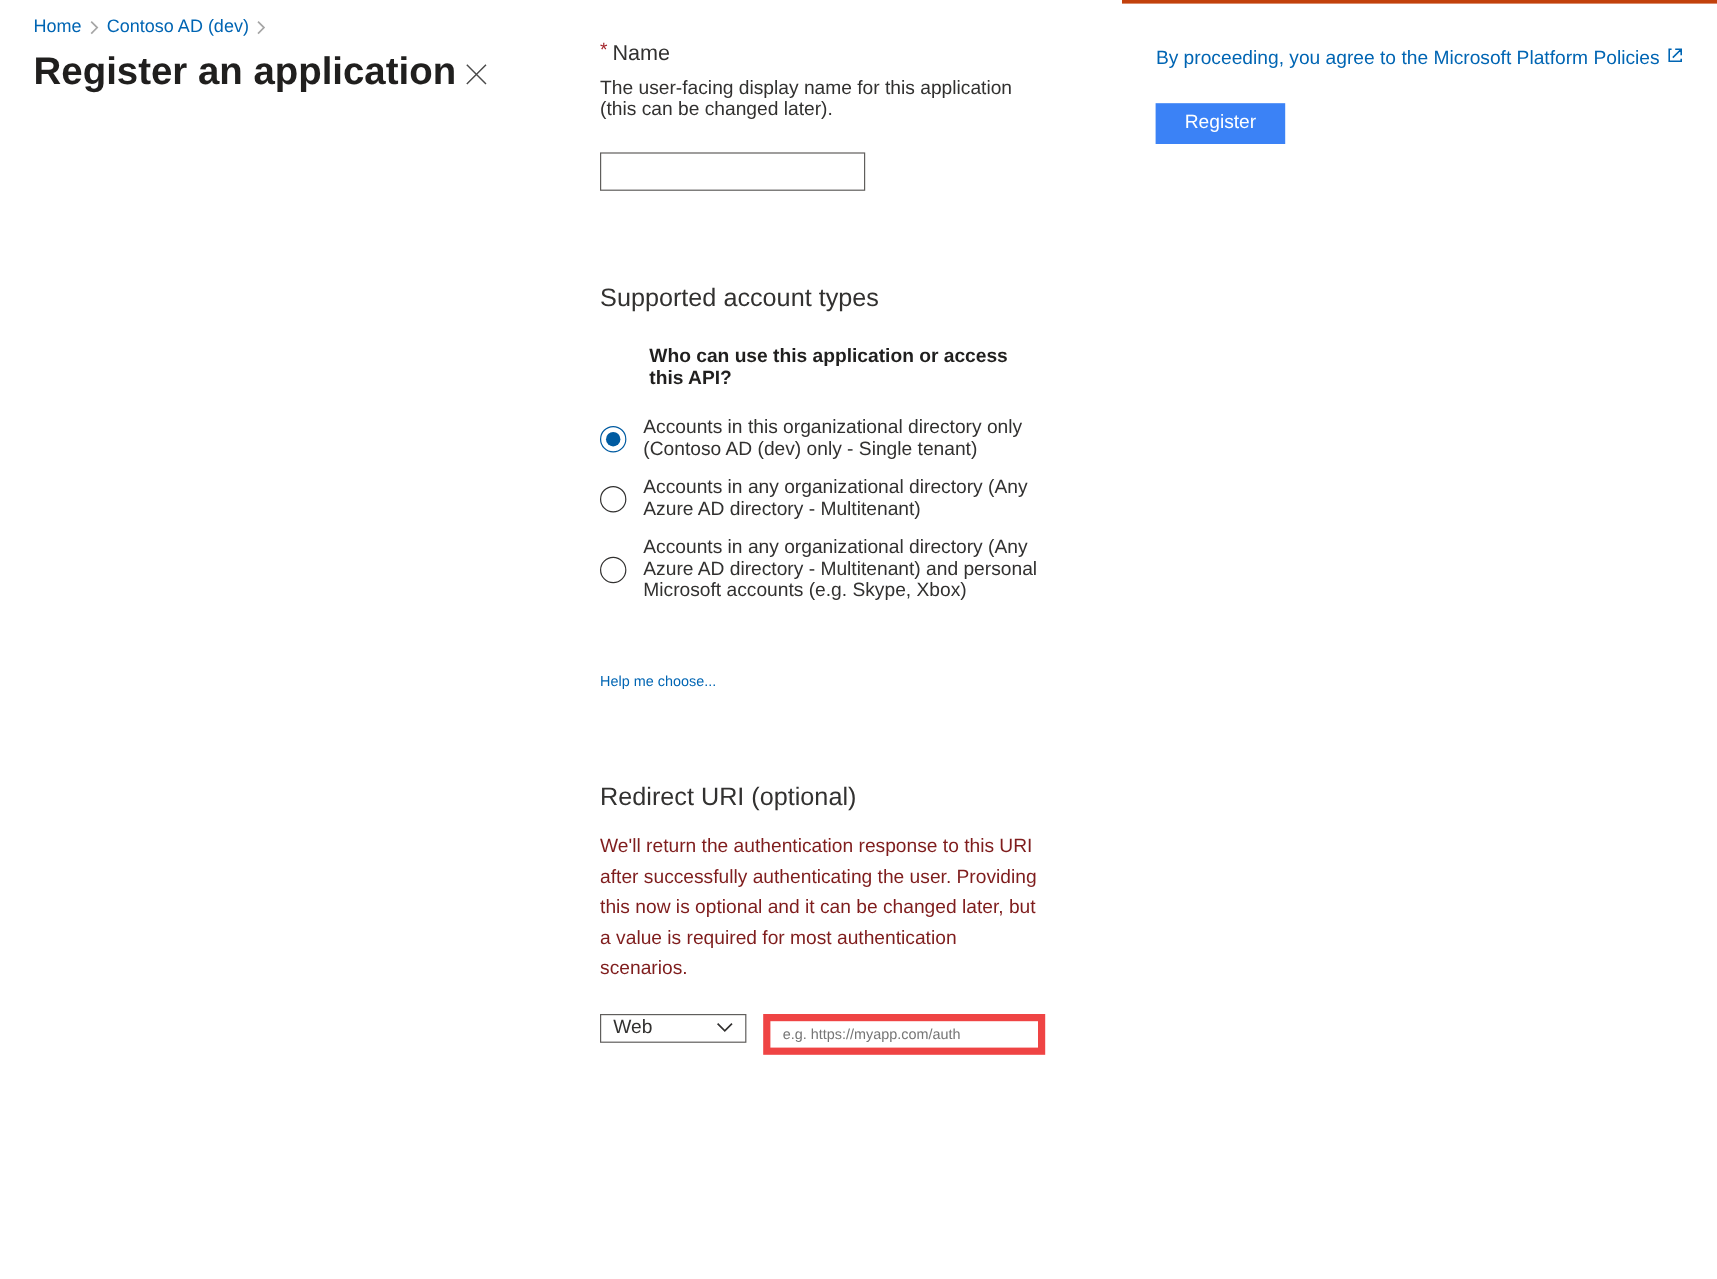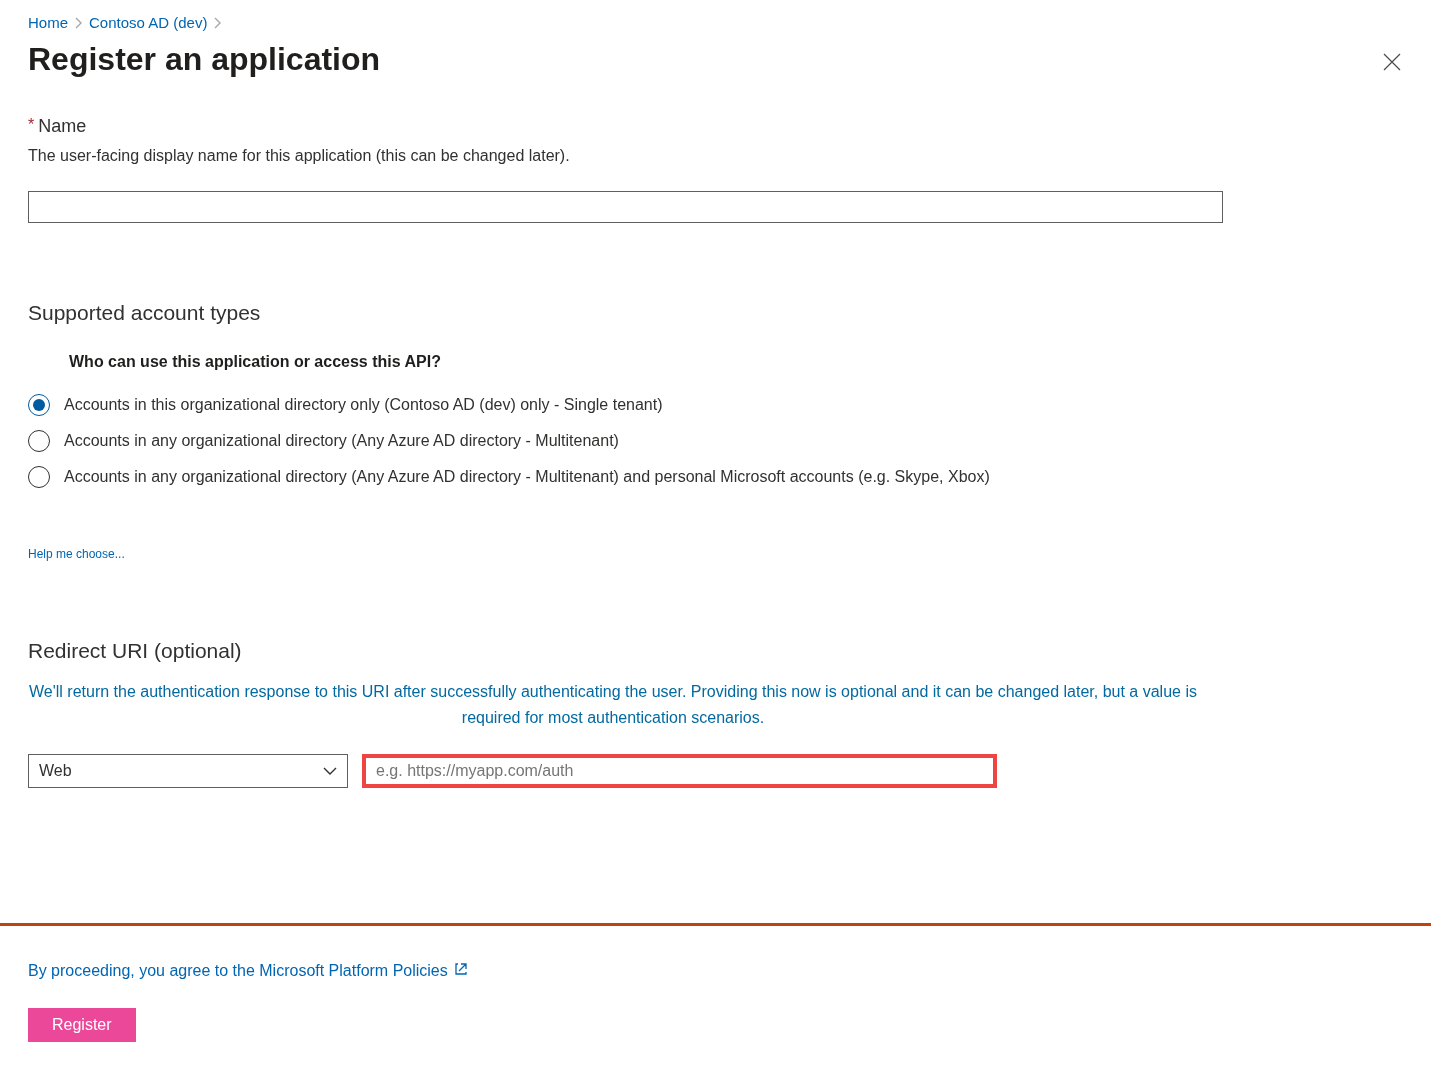--- a/index.html
+++ b/index.html
@@ -7,22 +7,23 @@
       font-family: "Segoe UI", -apple-system, BlinkMacSystemFont, sans-serif;
       font-size: 14px;
       color: #323130;
       background: #fff;
       width: 1431px;
       height: 1066px;
       position: relative;
     }
     .container {
       display: flex;
-      flex-direction: column;
+      flex-direction: row;
       height: 100%;
+      gap: 36px;
     }
     .header-region {
       padding: 10px 28px 0 28px;
     }
     .breadcrumb {
       font-size: 15px;
       padding: 4px 0 4px 0;
       display: flex;
       align-items: center;
       gap: 6px;
@@ -150,75 +151,74 @@
       text-decoration: none;
       cursor: pointer;
       font-size: 12px;
       text-align: center;
     }
     .section-heading.redirect { }
     .redirect-desc {
       margin-top: 16px;
       font-size: 16px;
       line-height: 1.6;
-      color: #0369a1;
+      color: #7f1d1d;
       max-width: 1170px;
-      text-align: center;
     }
     .redirect-row {
       display: flex;
       gap: 14px;
       margin-top: 24px;
       margin-bottom: 40px;
     }
     .select-box {
       position: relative;
       width: 320px;
-      height: 34px;
+      height: 24px;
       border: 1px solid #605e5c;
       display: flex;
       align-items: center;
       padding: 0 10px;
       cursor: pointer;
       font-size: 16px;
       background: #fff;
     }
     .select-chevron {
       position: absolute;
       right: 10px;
       top: 50%;
       transform: translateY(-50%);
     }
     .uri-input {
       width: 635px;
       height: 34px;
-      border: 4px solid #ef4444;
+      border: 6px solid #ef4444;
       padding: 4px 10px;
-      font-size: 16px;
+      font-size: 12px;
       font-family: inherit;
     }
     .uri-input::placeholder { color: #757575; }
     .footer-region {
       border-top: 3px solid #c2410c;
       padding: 36px 28px 24px 28px;
       background: #fff;
     }
     .policy-link {
       color: #0065b3;
       text-decoration: none;
       cursor: pointer;
       font-size: 16px;
       display: inline-flex;
       align-items: center;
       gap: 6px;
     }
     .register-btn {
       display: inline-block;
       margin-top: 28px;
-      background: #ec4899;
+      background: #3b82f6;
       color: #fff;
       border: none;
       padding: 8px 24px;
       font-size: 16px;
       font-family: inherit;
       cursor: pointer;
       font-weight: 400;
     }
   </style>
 </head>

